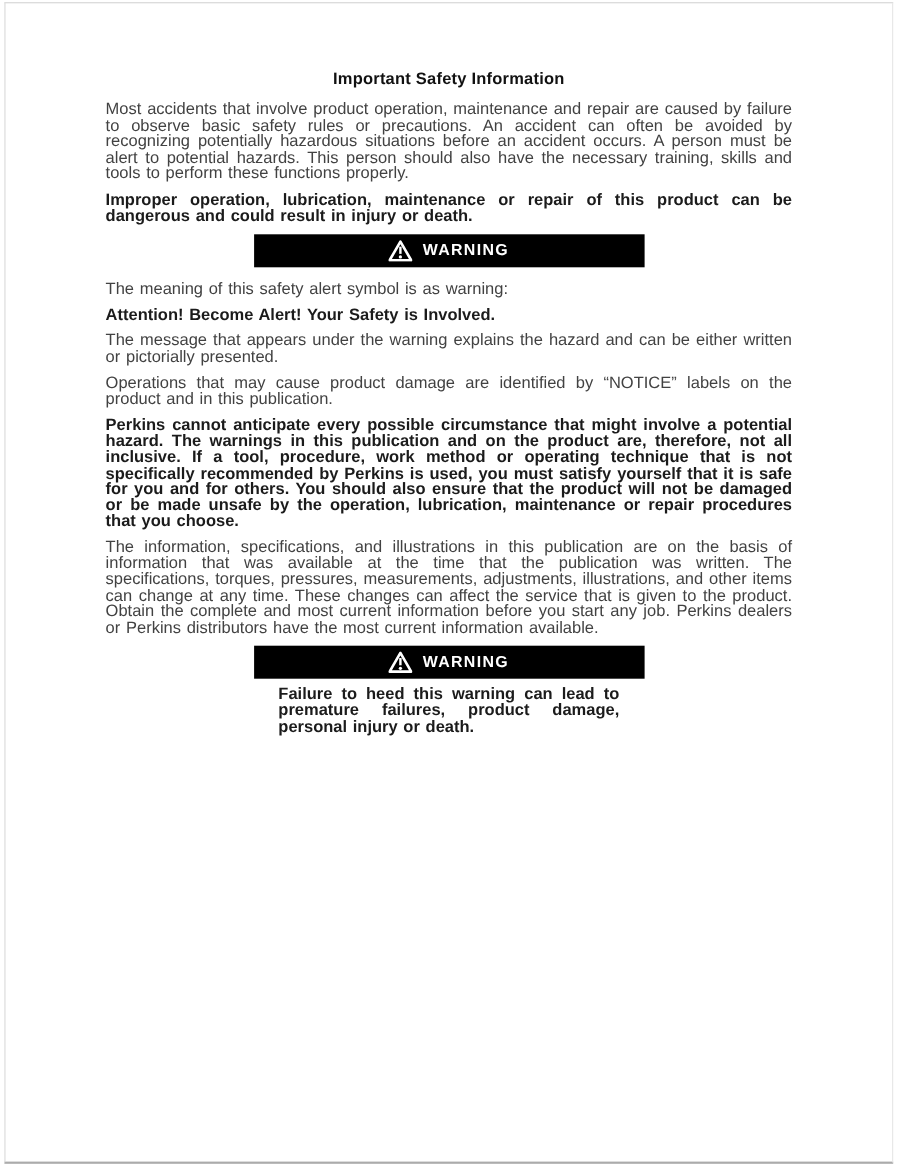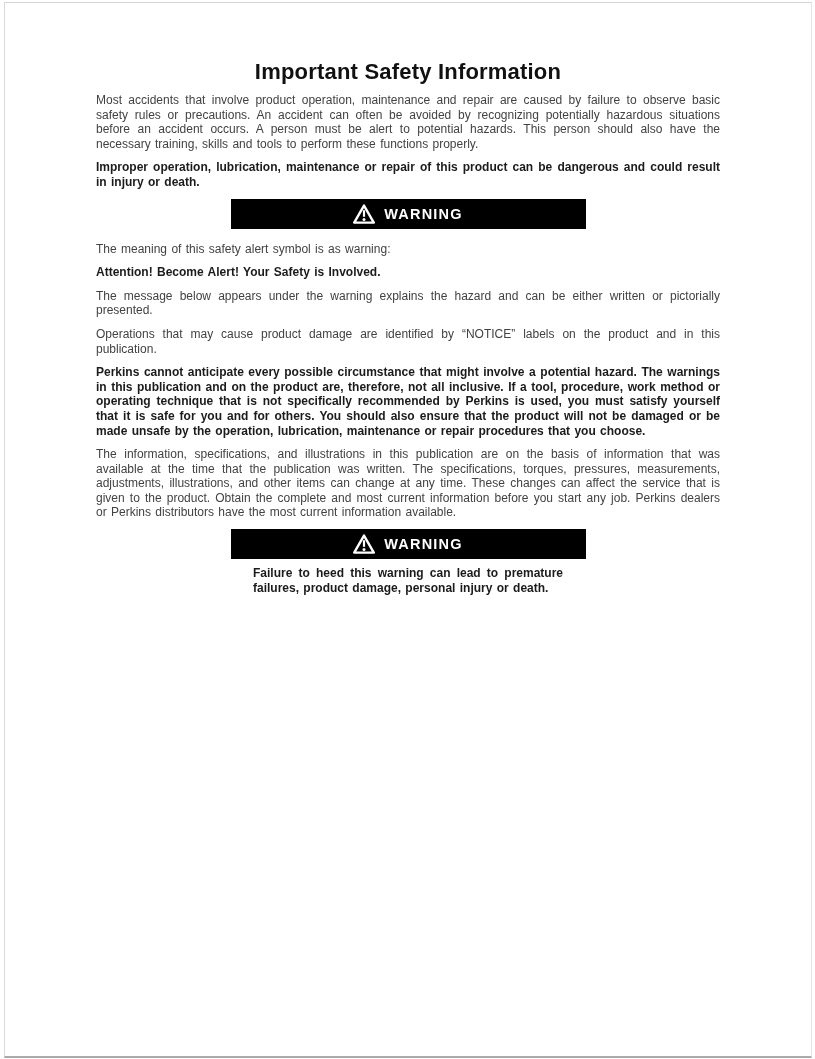--- a/index.html
+++ b/index.html
@@ -27,29 +27,29 @@
     pointer-events: none;
   }
   .content {
     position: absolute;
     left: 96px;
     top: 60px;
     width: 624px;
   }
   .doc-title {
     text-align: center;
-    font-size: 22px;
+    font-size: 15px;
     line-height: 24px;
     font-weight: bold;
     color: #111111;
     margin: 0 0 9px 0;
     letter-spacing: 0.2px;
   }
   .para {
-    font-size: 12px;
+    font-size: 15px;
     line-height: 14.6px;
     color: #424242;
     text-align: justify;
     margin: 0 0 9px 0;
     word-spacing: 1px;
   }
   .para.bold {
     font-weight: bold;
     color: #1b1b1b;
   }
@@ -102,21 +102,21 @@
         <path d="M11 1.6 L20.8 18.6 L1.2 18.6 Z" fill="#000000" stroke="#ffffff" stroke-width="2.4" stroke-linejoin="round"></path>
         <rect x="9.9" y="6.2" width="2.2" height="6.6" fill="#ffffff"></rect>
         <circle cx="11" cy="15.6" r="1.5" fill="#ffffff"></circle>
       </svg>
     </span>
     <span class="warning-word">WARNING</span>
   </div>
 
   <p class="para">The meaning of this safety alert symbol is as warning:</p>
   <p class="para bold">Attention! Become Alert! Your Safety is Involved.</p>
-  <p class="para">The message below appears under the warning explains the hazard and can be either written or pictorially presented.</p>
+  <p class="para">The message that appears under the warning explains the hazard and can be either written or pictorially presented.</p>
   <p class="para">Operations that may cause product damage are identified by “NOTICE” labels on the product and in this publication.</p>
   <p class="para bold">Perkins cannot anticipate every possible circumstance that might involve a potential hazard. The warnings in this publication and on the product are, therefore, not all inclusive. If a tool, procedure, work method or operating technique that is not specifically recommended by Perkins is used, you must satisfy yourself that it is safe for you and for others. You should also ensure that the product will not be damaged or be made unsafe by the operation, lubrication, maintenance or repair procedures that you choose.</p>
   <p class="para">The information, specifications, and illustrations in this publication are on the basis of information that was available at the time that the publication was written. The specifications, torques, pressures, measurements, adjustments, illustrations, and other items can change at any time. These changes can affect the service that is given to the product. Obtain the complete and most current information before you start any job. Perkins dealers or Perkins distributors have the most current information available.</p>
 
   <div class="warning-bar" id="bar2">
     <span class="tri-icon">
       <svg width="22" height="20" viewBox="0 0 22 20" aria-hidden="true">
         <path d="M11 1.6 L20.8 18.6 L1.2 18.6 Z" fill="#000000" stroke="#ffffff" stroke-width="2.4" stroke-linejoin="round"></path>
         <rect x="9.9" y="6.2" width="2.2" height="6.6" fill="#ffffff"></rect>
         <circle cx="11" cy="15.6" r="1.5" fill="#ffffff"></circle>

